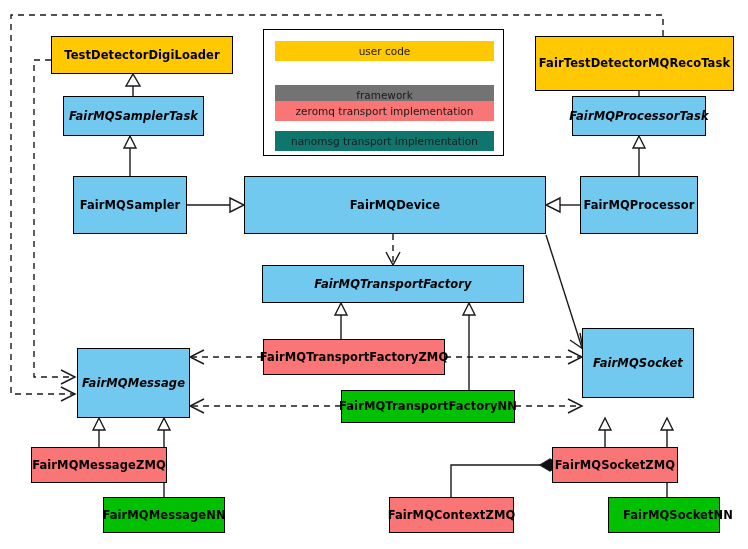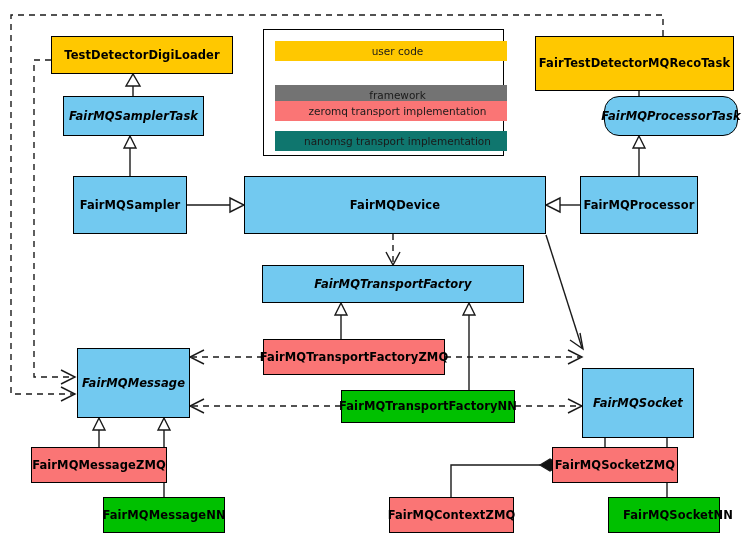--- a/index.html
+++ b/index.html
@@ -15,21 +15,21 @@
   .node.abstract{font-style:italic;}
   .c-user{background:#FFC800;}
   .c-fw{background:#72C9F0;}
   .c-zmq{background:#FA7575;}
   .c-nn{background:#00C000;}
 
   #legend{position:absolute;left:263px;top:29px;width:241px;height:127px;
           background:#ffffff;border:1.6px solid #000;box-sizing:border-box;}
   .leg-row{position:absolute;left:11px;width:219px;height:20px;
            display:flex;align-items:center;justify-content:center;
-           font-size:10.5px;color:#1a1a1a;font-weight:normal;padding-left:13px;}
+           font-size:10.5px;color:#1a1a1a;font-weight:normal;}
 </style>
 </head>
 <body>
 
 <div id="stage">
 
   <svg id="edges" viewBox="0 0 748 549" xmlns="http://www.w3.org/2000/svg">
     <g fill="none" stroke="#1a1a1a" stroke-width="1.4">
 
       <g>
@@ -157,21 +157,21 @@
   <div id="nodes">
       <div class="node c-user" style="left: 51px; top: 36px; width: 182px; height: 38px;">
         <span>TestDetectorDigiLoader</span>
       </div>
       <div class="node c-user" style="left: 535px; top: 36px; width: 199px; height: 55px;">
         <span>FairTestDetectorMQRecoTask</span>
       </div>
       <div class="node c-fw abstract" style="left: 63px; top: 96px; width: 141px; height: 40px;">
         <span>FairMQSamplerTask</span>
       </div>
-      <div class="node c-fw abstract" style="left: 604px; top: 96px; width: 134px; height: 40px; border-radius: 15px;">
+      <div class="node c-fw abstract" style="left: 572px; top: 96px; width: 134px; height: 40px;">
         <span>FairMQProcessorTask</span>
       </div>
       <div class="node c-fw" style="left: 73px; top: 176px; width: 114px; height: 58px;">
         <span>FairMQSampler</span>
       </div>
       <div class="node c-fw" style="left: 244px; top: 176px; width: 302px; height: 58px;">
         <span>FairMQDevice</span>
       </div>
       <div class="node c-fw" style="left: 580px; top: 176px; width: 118px; height: 58px;">
         <span>FairMQProcessor</span>
@@ -181,21 +181,21 @@
       </div>
       <div class="node c-zmq" style="left: 263px; top: 339px; width: 182px; height: 36px;">
         <span>FairMQTransportFactoryZMQ</span>
       </div>
       <div class="node c-nn" style="left: 341px; top: 390px; width: 174px; height: 33px;">
         <span>FairMQTransportFactoryNN</span>
       </div>
       <div class="node c-fw abstract" style="left: 77px; top: 348px; width: 113px; height: 70px;">
         <span>FairMQMessage</span>
       </div>
-      <div class="node c-fw abstract" style="left: 582px; top: 368px; width: 112px; height: 70px;">
+      <div class="node c-fw abstract" style="left: 582px; top: 328px; width: 112px; height: 70px;">
         <span>FairMQSocket</span>
       </div>
       <div class="node c-zmq" style="left: 31px; top: 447px; width: 136px; height: 36px;">
         <span>FairMQMessageZMQ</span>
       </div>
       <div class="node c-nn" style="left: 103px; top: 497px; width: 122px; height: 36px;">
         <span>FairMQMessageNN</span>
       </div>
       <div class="node c-zmq" style="left: 552px; top: 447px; width: 126px; height: 36px;">
         <span>FairMQSocketZMQ</span>

